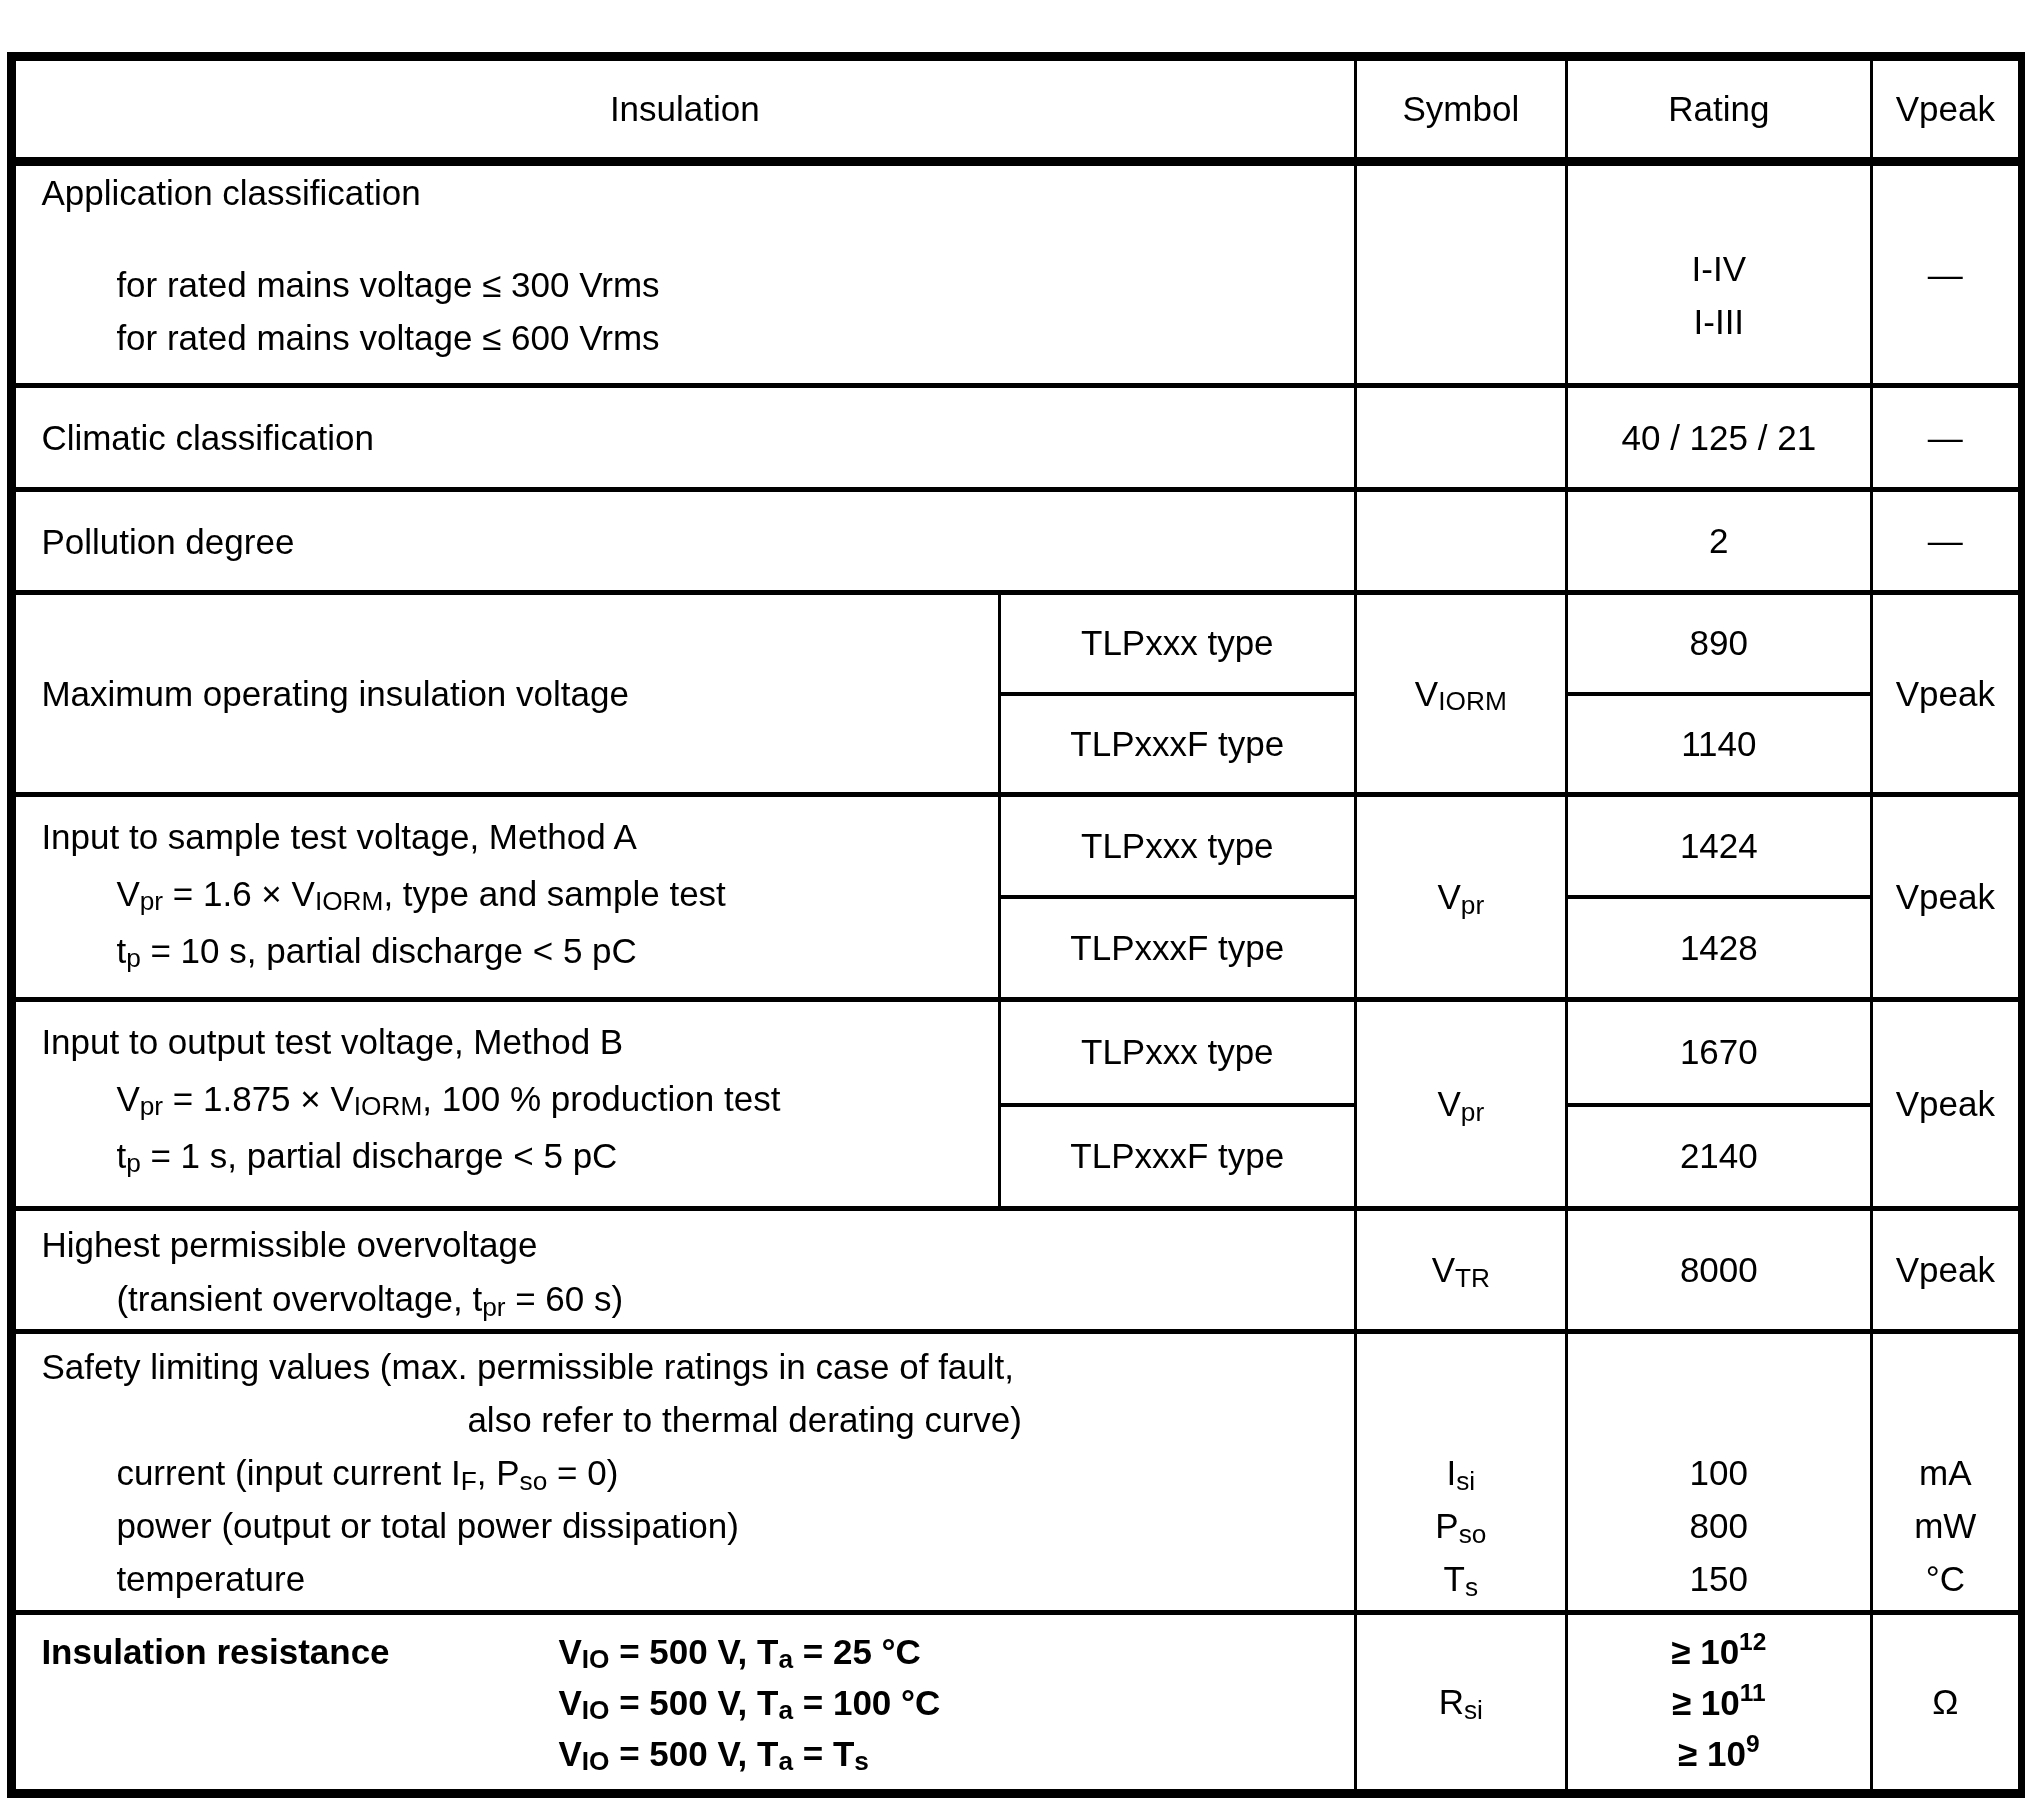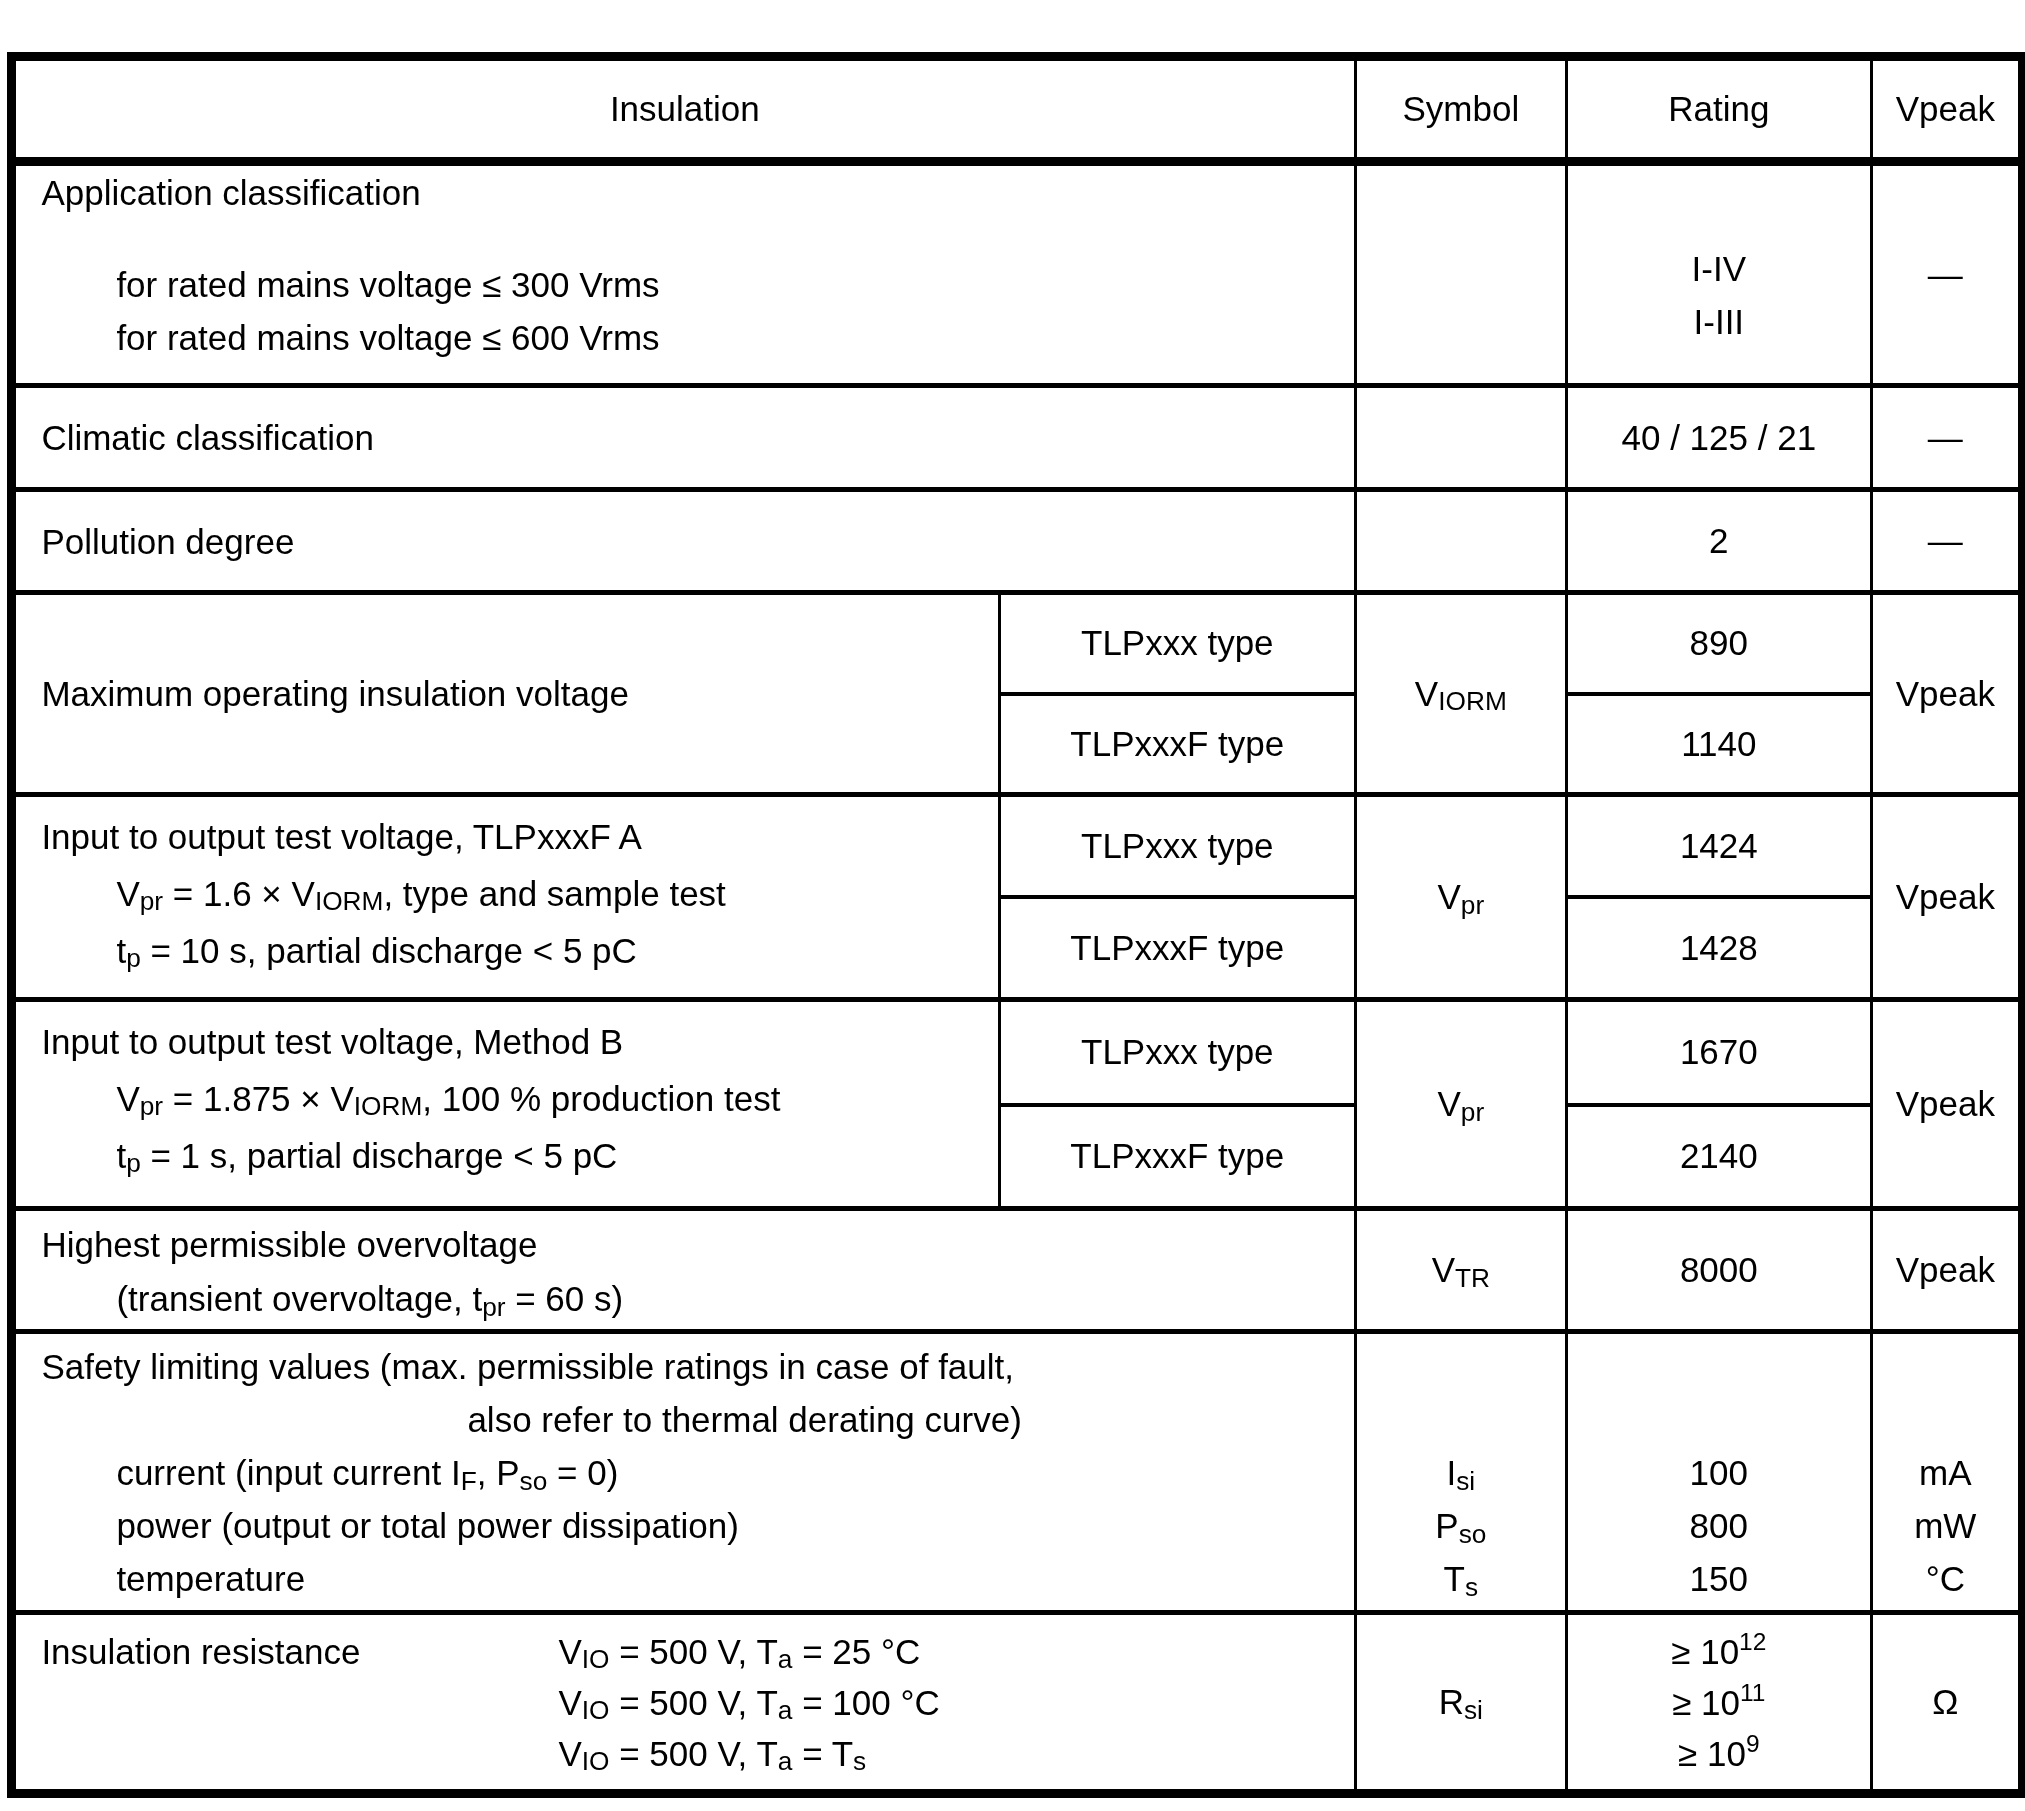--- a/index.html
+++ b/index.html
@@ -20,21 +20,21 @@
   }
   td.hdr{border-bottom-width:9px;text-align:center;}
   td.c{text-align:center;}
   td.top{vertical-align:top;}
   tr.subtop td.half{border-bottom-width:4.5px;}
   tr.subbot td.half{border-top-width:4.5px;}
 
   .line{line-height:53px;white-space:nowrap;}
   .lh75 .line{line-height:57px;}
   .lh72 .line{line-height:54px;}
-  .lh68 .line{line-height:51px;}
+  .lh68 .line{line-height:51px;font-weight:bold;}
   .pl{padding-left:25.6px;}
   .ind{margin-left:75px;}
   .alsoind{margin-left:426px;}
   .pt16{padding-top:0;}
   .pt14{padding-top:10.5px;}
   .pt8{padding-top:6px;}
   .pt6{padding-top:7px;}
   .pt138{padding-top:76px;}
   .pt148{padding-top:112px;}
   .sp52{height:39px;}
@@ -112,21 +112,21 @@
     <td class="c" rowspan="2">Vpeak</td>
   </tr>
   <tr class="subbot" style="height:101px">
     <td class="c half">TLPxxxF type</td>
     <td class="c half">1140</td>
   </tr>
 
   <tr class="subtop" style="height:102px">
     <td class="top pl lh75" rowspan="2">
       <div class="pt14">
-        <div class="line">Input to output test voltage, TLPxxxF A</div>
+        <div class="line">Input to sample test voltage, Method A</div>
         <div class="line ind">V<sub>pr</sub> = 1.6 × V<sub>IORM</sub>, type and sample test</div>
         <div class="line ind">t<sub>p</sub> = 10 s, partial discharge &lt; 5 pC</div>
       </div>
     </td>
     <td class="c half">TLPxxx type</td>
     <td class="c" rowspan="2">V<sub>pr</sub></td>
     <td class="c half">1424</td>
     <td class="c" rowspan="2">Vpeak</td>
   </tr>
   <tr class="subbot" style="height:103px">

